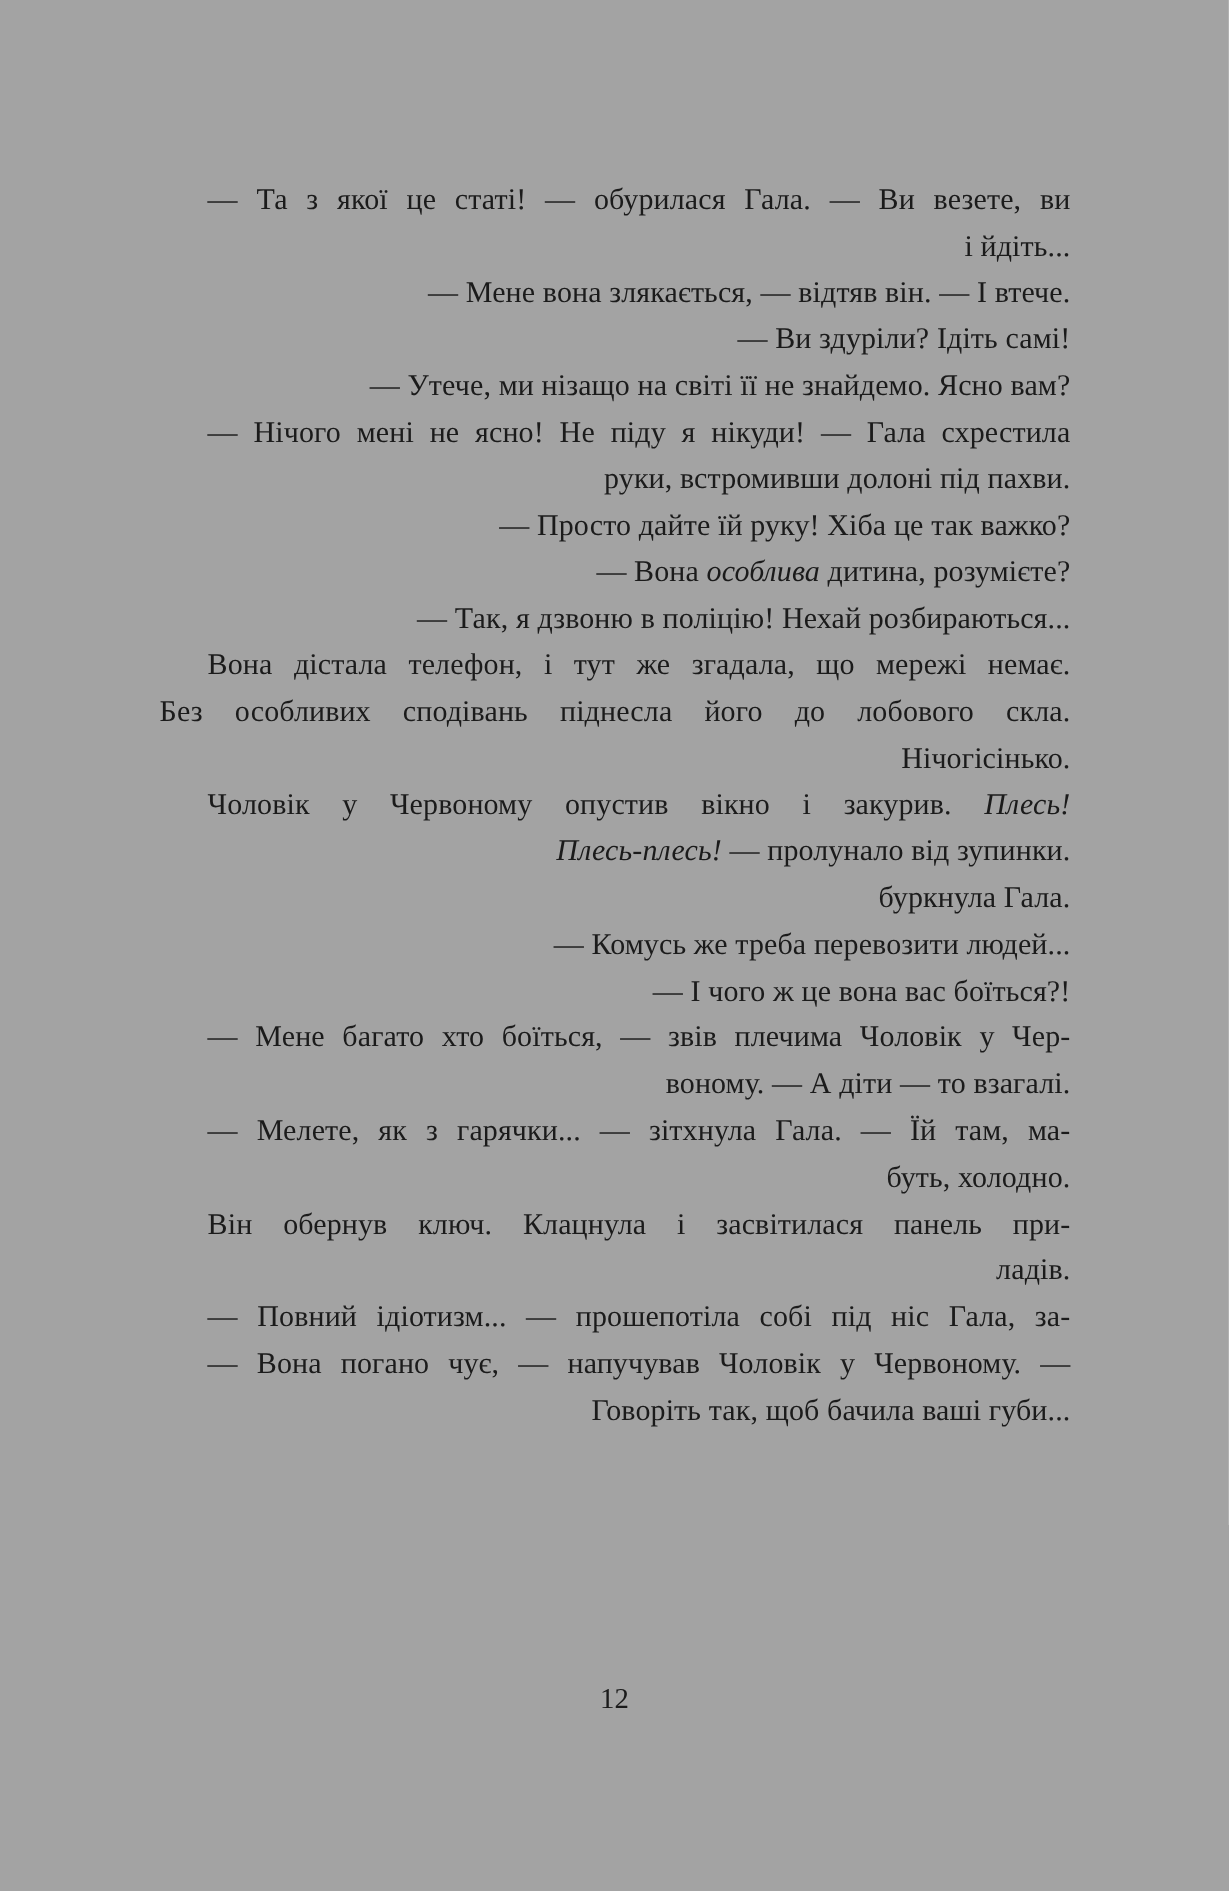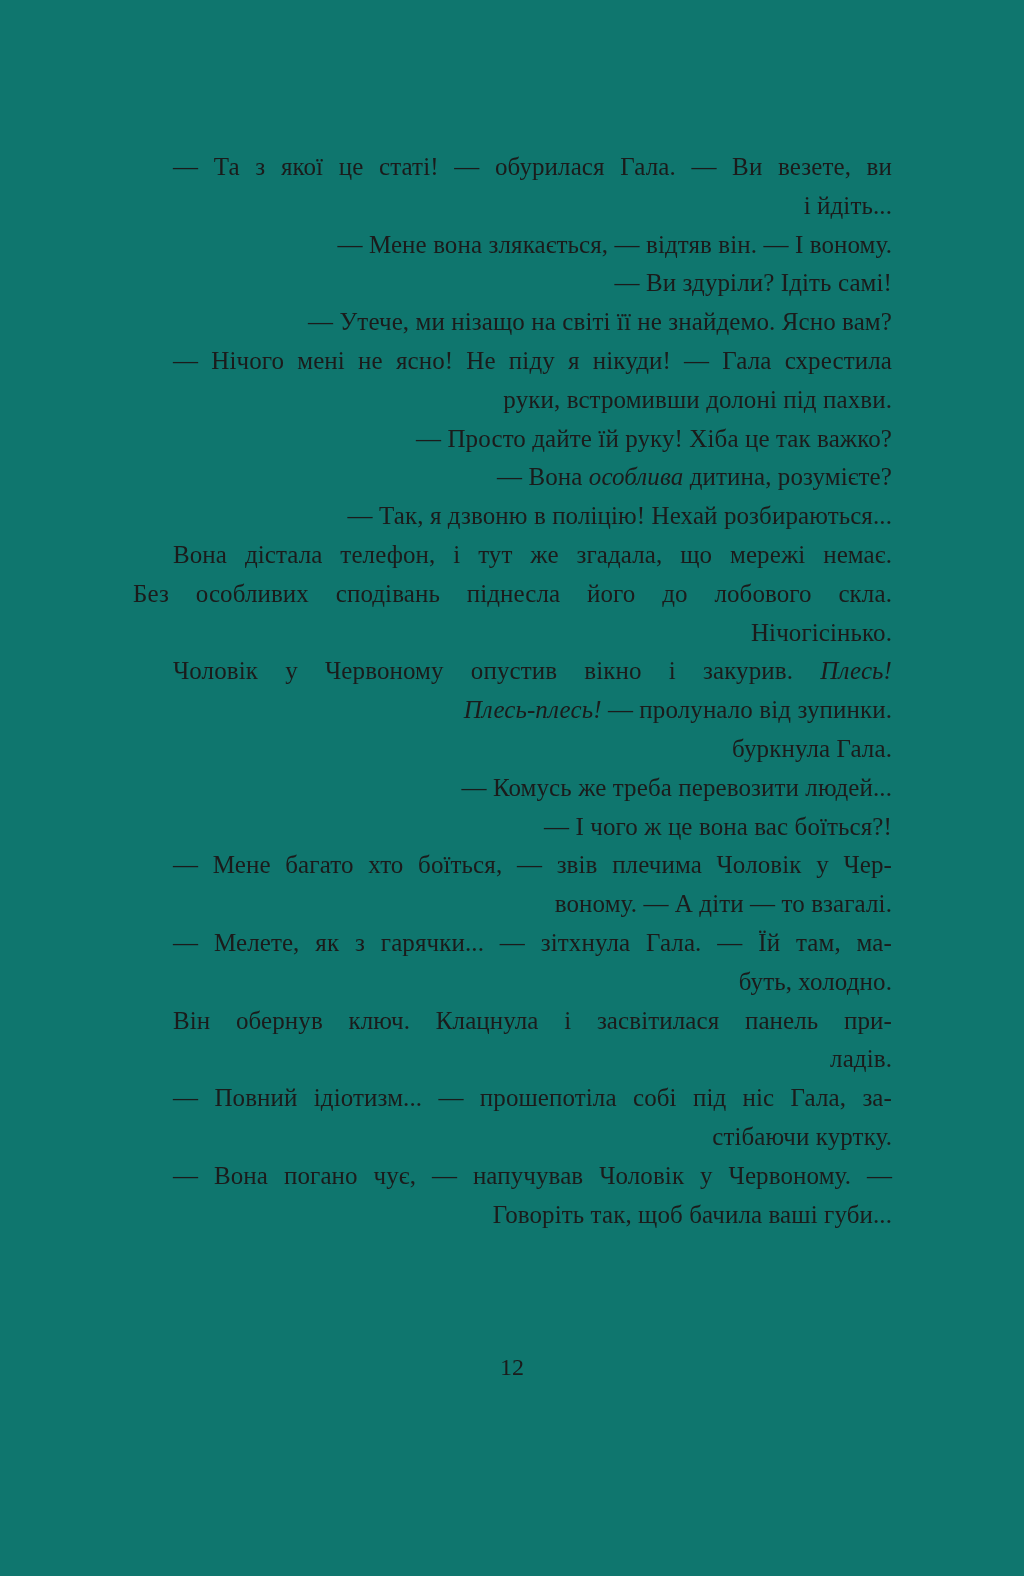--- a/index.html
+++ b/index.html
@@ -11,21 +11,21 @@
     height: 1576px;
     background: #ffffff;
     position: relative;
     font-family: "Liberation Serif", "DejaVu Serif", serif;
     color: #1b1b1b;
     overflow: hidden;
   }
   .book-page {
     position: absolute;
     inset: 0;
-    background: #0f766e;
+    background: #a3a3a3;
   }
   .text-block {
     position: absolute;
     left: 133px;
     top: 148px;
     width: 759px;
     font-size: 25px;
     line-height: 38.8px;
     letter-spacing: 0.1px;
   }
@@ -38,36 +38,36 @@
   }
   .line.justify {
     text-align: justify;
     text-align-last: justify;
   }
   .line em {
   }
   .page-number {
     position: absolute;
     left: 0;
-    top: 1352px;
+    top: 1401px;
     width: 1024px;
     text-align: center;
     font-size: 24px;
     line-height: 30px;
     color: #1b1b1b;
   }
 </style>
 </head>
 <body style="background: rgb(255, 255, 255); color: rgb(27, 27, 27);">
 
 <div class="book-page">
   <div class="text-block">
       <div class="line indent justify"><span>— Та з якої це статі! — обурилася Гала. — Ви везете, ви</span></div>
       <div class="line"><span>і йдіть...</span></div>
-      <div class="line indent"><span>— Мене вона злякається, — відтяв він. — І воному.</span></div>
+      <div class="line indent"><span>— Мене вона злякається, — відтяв він. — І втече.</span></div>
       <div class="line indent"><span>— Ви здуріли? Ідіть самі!</span></div>
       <div class="line indent"><span>— Утече, ми нізащо на світі її не знайдемо. Ясно вам?</span></div>
       <div class="line indent justify"><span>— Нічого мені не ясно! Не піду я нікуди! — Гала схрестила</span></div>
       <div class="line"><span>руки, встромивши долоні під пахви.</span></div>
       <div class="line indent"><span>— Просто дайте їй руку! Хіба це так важко?</span></div>
       <div class="line indent"><span>— Вона </span><em>особлива</em><span> дитина, розумієте?</span></div>
       <div class="line indent"><span>— Так, я дзвоню в поліцію! Нехай розбираються...</span></div>
       <div class="line indent justify"><span>Вона дістала телефон, і тут же згадала, що мережі немає.</span></div>
       <div class="line justify"><span>Без особливих сподівань піднесла його до лобового скла.</span></div>
       <div class="line"><span>Нічогісінько.</span></div>
@@ -76,18 +76,17 @@
       <div class="line"><span>буркнула Гала.</span></div>
       <div class="line indent"><span>— Комусь же треба перевозити людей...</span></div>
       <div class="line indent"><span>— І чого ж це вона вас боїться?!</span></div>
       <div class="line indent justify"><span>— Мене багато хто боїться, — звів плечима Чоловік у Чер-</span></div>
       <div class="line"><span>воному. — А діти — то взагалі.</span></div>
       <div class="line indent justify"><span>— Мелете, як з гарячки... — зітхнула Гала. — Їй там, ма-</span></div>
       <div class="line"><span>буть, холодно.</span></div>
       <div class="line indent justify"><span>Він обернув ключ. Клацнула і засвітилася панель при-</span></div>
       <div class="line"><span>ладів.</span></div>
       <div class="line indent justify"><span>— Повний ідіотизм... — прошепотіла собі під ніс Гала, за-</span></div>
-      <div class="line"><span>стібаючи куртку.</span></div>
       <div class="line indent justify"><span>— Вона погано чує, — напучував Чоловік у Червоному. —</span></div>
       <div class="line"><span>Говоріть так, щоб бачила ваші губи...</span></div>
     </div>
   <div class="page-number">12</div>
 </div>
 
 </body></html>

